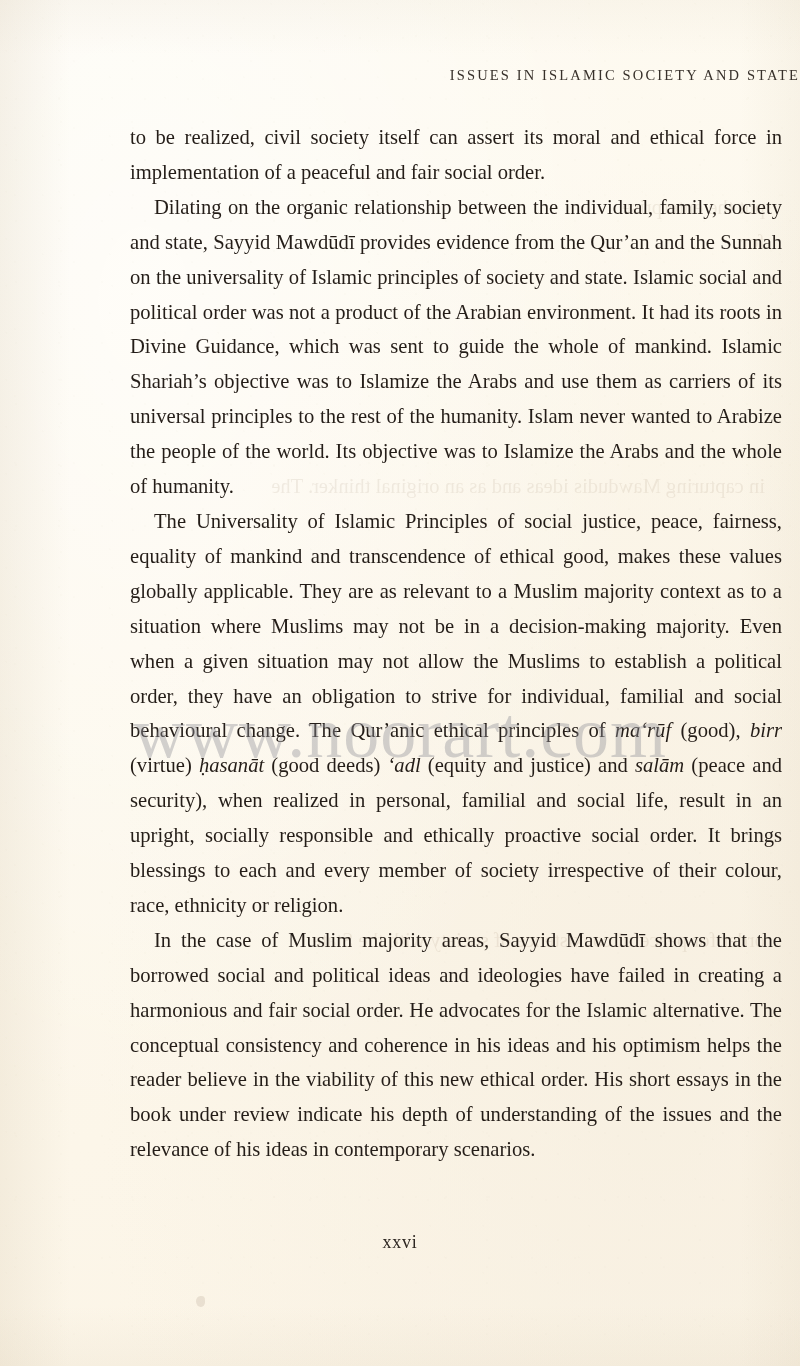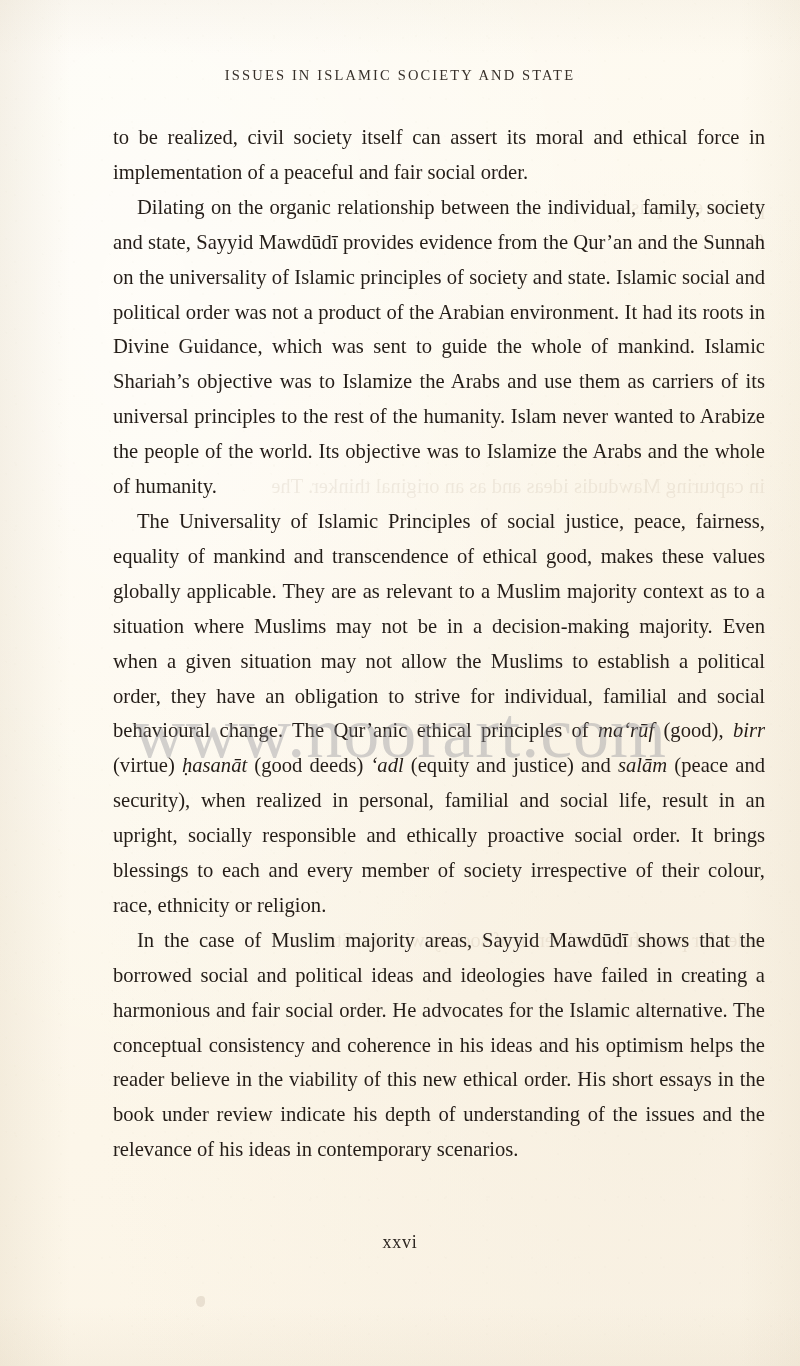--- a/index.html
+++ b/index.html
@@ -49,34 +49,34 @@
       linear-gradient(to bottom, rgba(210,195,168,0.10) 0px, rgba(210,195,168,0.0) 55px),
       linear-gradient(to top, rgba(210,195,168,0.12) 0px, rgba(210,195,168,0.0) 60px);
   }
 
   
   .running-head {
     position: absolute;
     top: 67px;
     left: 0;
     right: 0;
-    text-align: center;
+    text-align: right;
     font-size: 14.5px;
     letter-spacing: 2.15px;
     color: #37302a;
     font-variant: small-caps;
     text-transform: uppercase;
     white-space: nowrap;
   }
 
   
   .textblock {
     position: absolute;
     top: 120px;
-    left: 113px;
+    left: 130px;
     width: 652px;
   }
 
   .textblock p {
     margin: 0;
     font-size: 20.6px;
     line-height: 34.9px;
     text-align: justify;
     text-justify: inter-word;
     color: #241d18;

